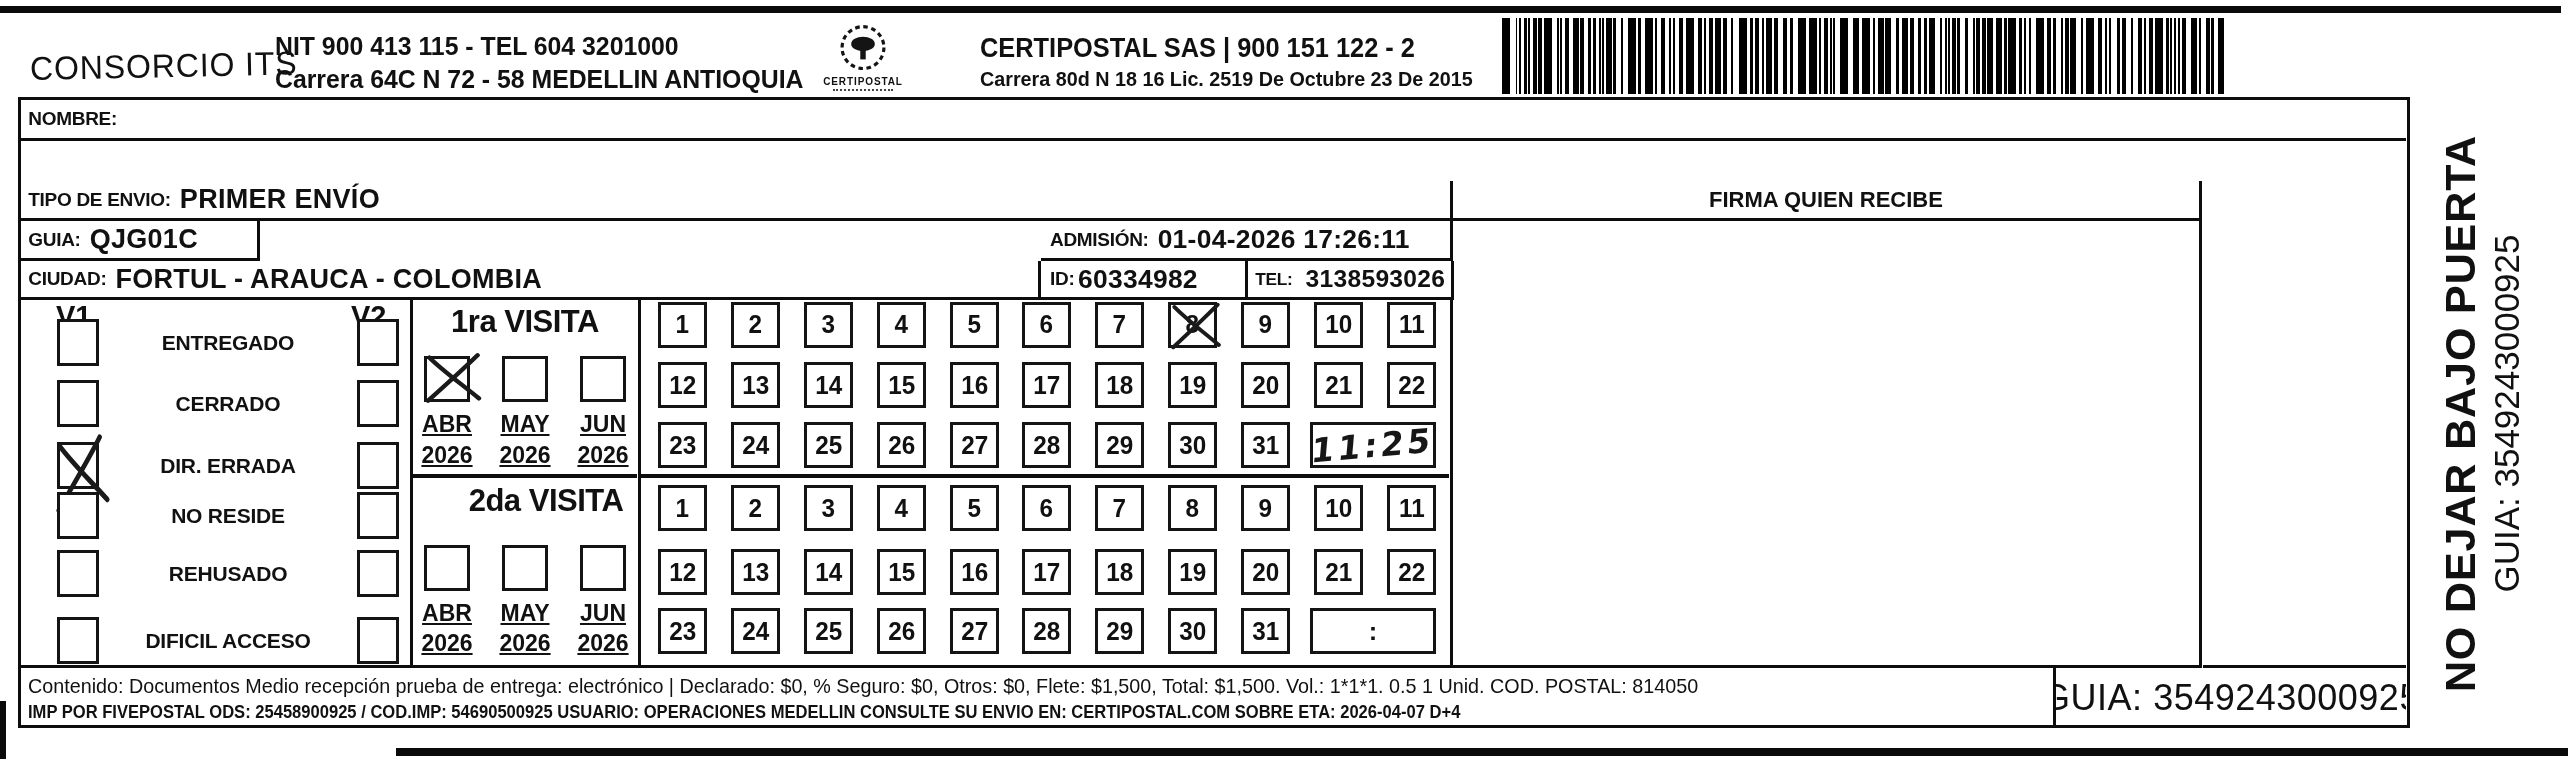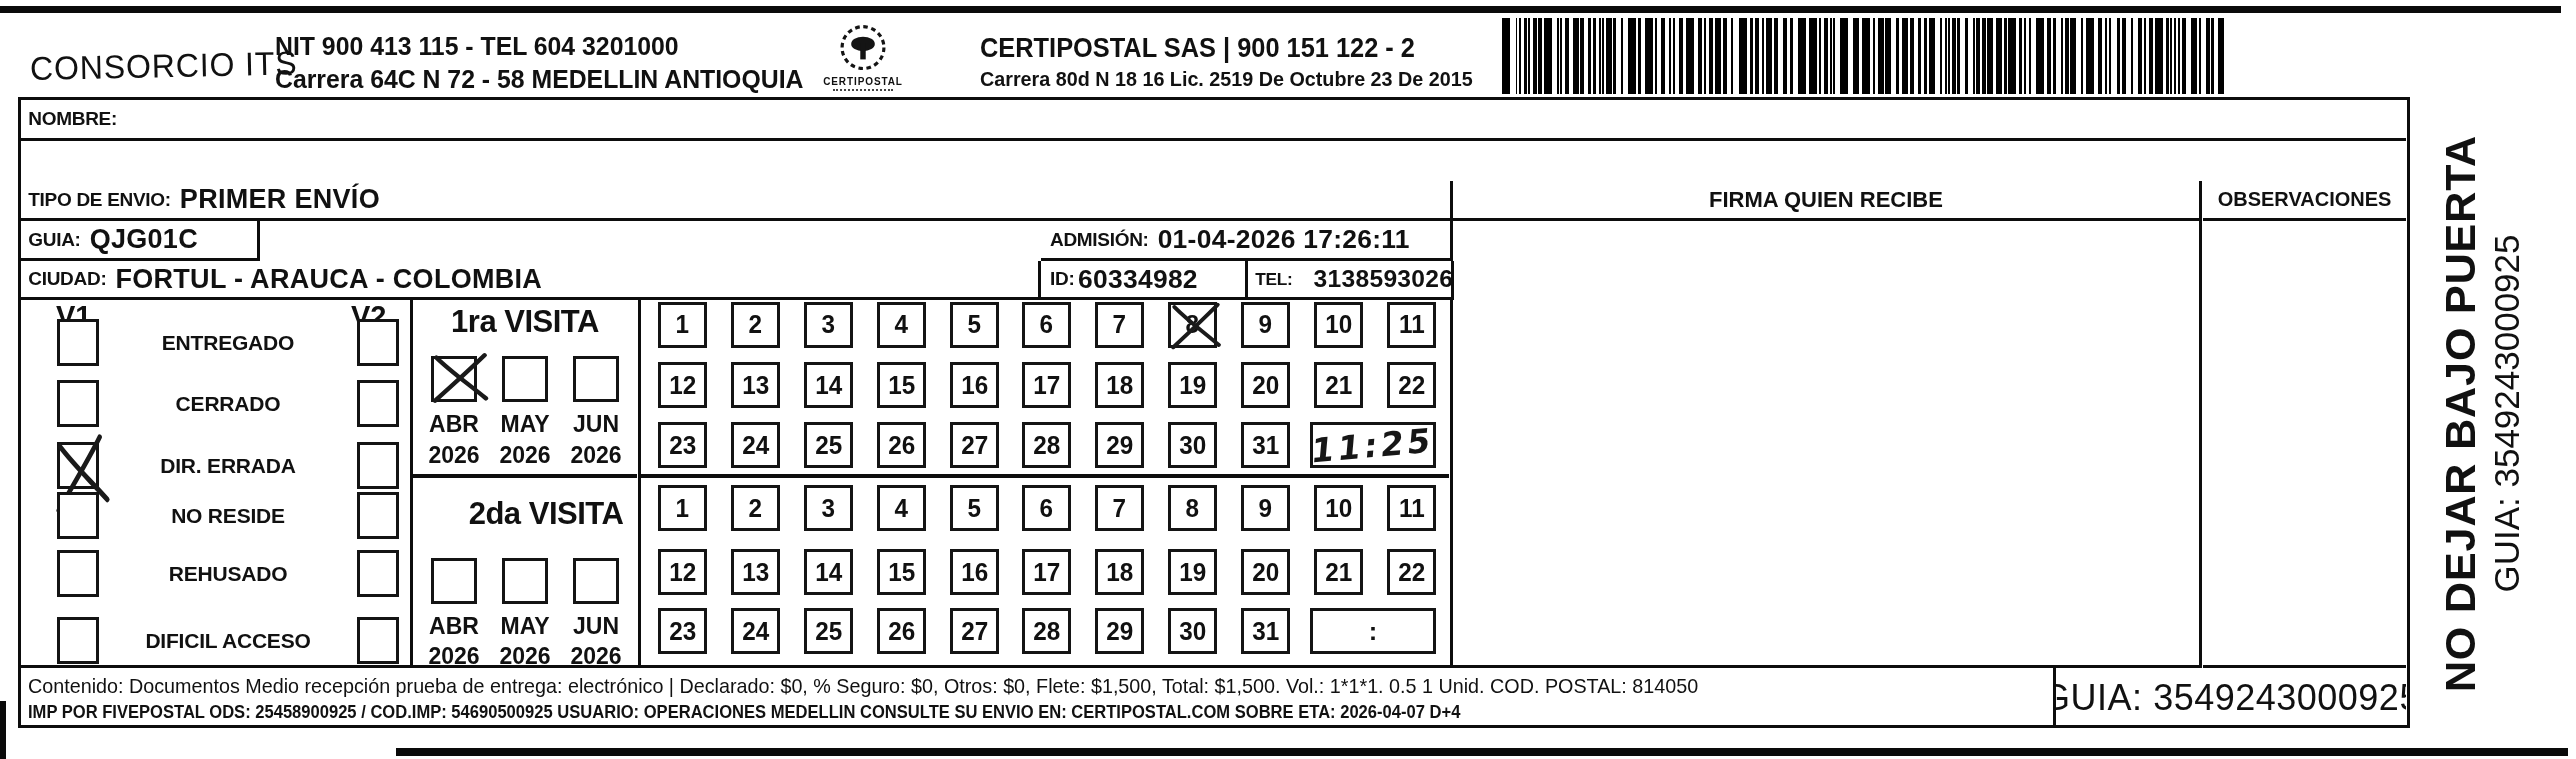--- a/index.html
+++ b/index.html
@@ -12,21 +12,21 @@
   .lbl{font-weight:700;font-size:19px;letter-spacing:-0.3px;white-space:nowrap;}
   .val{font-weight:600;font-size:27px;margin-left:9px;white-space:nowrap;letter-spacing:0.3px;}
   .cb{box-sizing:border-box;border:3.6px solid #141414;background:#fff;position:relative;}
   .day{position:absolute;box-sizing:border-box;width:49px;height:46px;border:3.6px solid #141414;
        display:flex;align-items:center;justify-content:center;font-weight:700;font-size:26.4px;}
   .timebox{position:absolute;box-sizing:border-box;width:126px;height:46px;border:3.6px solid #141414;
        display:flex;align-items:center;justify-content:center;}
   .status-row{position:absolute;left:0;width:100%;display:flex;align-items:center;height:47px;}
   .status-label{flex:1;text-align:center;font-weight:700;font-size:21px;letter-spacing:-0.2px;}
   .vtitle{text-align:center;font-size:31px;font-weight:700;letter-spacing:-0.5px;}
-  .months-row{display:flex;justify-content:center;gap:18px;}
+  .months-row{display:flex;justify-content:center;gap:25px;text-decoration:underline;}
   .month-col{display:flex;flex-direction:column;align-items:center;width:53px;}
   .month-lab{margin-top:9px;font-size:23px;font-weight:700;}
   .month-year{margin-top:3.6px;font-size:23px;font-weight:700;}
   .hdr-center{justify-content:center;font-weight:700;}
   .condensed{transform:scaleX(0.94);transform-origin:left center;}
   .hand{font-family:"DejaVu Sans", sans-serif;transform:rotate(-5deg) skewX(-10deg);
         font-weight:600;font-size:33px;letter-spacing:3.6px;color:#161616;}
 </style>
 </head>
 <body>
@@ -166,21 +166,20 @@
     <div class="cell bb" style="left:0;top:0;width:2385px;height:41px;padding-left:7.3px;">
       <span class="lbl">NOMBRE:</span>
     </div>
 
 
     <div class="cell bb br" style="left:0;top:81px;width:1432px;height:40px;padding-left:7.3px;">
       <span class="lbl">TIPO DE ENVIO:</span>
       <span class="val">PRIMER ENVÍO</span>
     </div>
     <div class="cell bb br hdr-center" style="left:1432px;top:81px;width:749px;height:40px;font-size:22px;">FIRMA QUIEN RECIBE</div>
-    <div class="cell bb hdr-center" style="left:2182px;top:81px;width:203px;height:40px;font-size:20px;">OBSERVACIONES</div>
 
     <div class="cell bb br" style="left:0;top:121px;width:239px;height:40px;padding-left:7.3px;">
       <span class="lbl">GUIA:</span>
       <span class="val">QJG01C</span>
     </div>
     <div class="cell bb br" style="left:1020px;top:121px;width:412px;height:40px;padding-left:9px;">
       <span class="lbl">ADMISIÓN:</span>
       <span class="val" style="font-size:26.4px;">01-04-2026 17:26:11</span>
     </div>
 
@@ -190,21 +189,21 @@
     <div class="cell bb br" style="left:0;top:161px;width:1020px;height:39px;padding-left:7.3px;">
       <span class="lbl">CIUDAD:</span>
       <span class="val">FORTUL - ARAUCA - COLOMBIA</span>
     </div>
     <div class="cell bb br" style="left:1020px;top:161px;width:207px;height:39px;padding-left:9px;">
       <span class="lbl">ID:</span>
       <span class="val" style="margin-left:3.6px;font-size:26.4px;">60334982</span>
     </div>
     <div class="cell bb br" style="left:1227px;top:161px;width:206px;height:39px;padding-left:7.3px;">
       <span class="lbl" style="font-size:17.3px;">TEL:</span>
-      <span class="val" style="margin-left:21px;font-size:24.6px;">3138593026</span>
+      <span class="val" style="margin-left:13px;font-size:24.6px;">3138593026</span>
     </div>
 
     <div class="cell bb br" id="v-panel" style="left:0;top:200px;width:392px;height:368px;display:block;">
       <div class="abs" style="left:35px;top:0;font-size:29px;font-weight:700;">V1</div>
       <div class="abs" style="left:330px;top:0;font-size:29px;font-weight:700;">V2</div>
       <div id="status-rows">
           <div class="status-row" style="top: 19px;">
             <div class="cb" style="width: 42px; height: 47px; flex: 0 0 auto; margin-left: 36px;"></div>
             <div class="status-label">ENTREGADO</div>
             <div class="cb" style="width: 42px; height: 47px; flex: 0 0 auto; margin-right: 11px;"></div>
@@ -263,21 +262,21 @@
             </div>
             <div class="month-col">
               <div class="cb" style="width: 46px; height: 46px;"></div>
               <div class="month-lab">JUN</div>
               <div class="month-year">2026</div>
             </div>
           </div>
       </div>
       <div class="abs" style="left:0;top:174px;width:224px;height:3.6px;background:#0d0d0d;"></div>
       <div class="abs" style="left:0;top:178px;width:224px;height:190px;">
-        <div class="vtitle" style="padding-top:18px;margin-left:42px;">2da VISITA</div>
+        <div class="vtitle" style="padding-top:5px;margin-left:42px;">2da VISITA</div>
         <div class="months-row" id="months-1" style="margin-top:25.5px;">
             <div class="month-col">
               <div class="cb" style="width: 46px; height: 46px;"></div>
               <div class="month-lab">ABR</div>
               <div class="month-year">2026</div>
             </div>
             <div class="month-col">
               <div class="cb" style="width: 46px; height: 46px;"></div>
               <div class="month-lab">MAY</div>
               <div class="month-year">2026</div>

